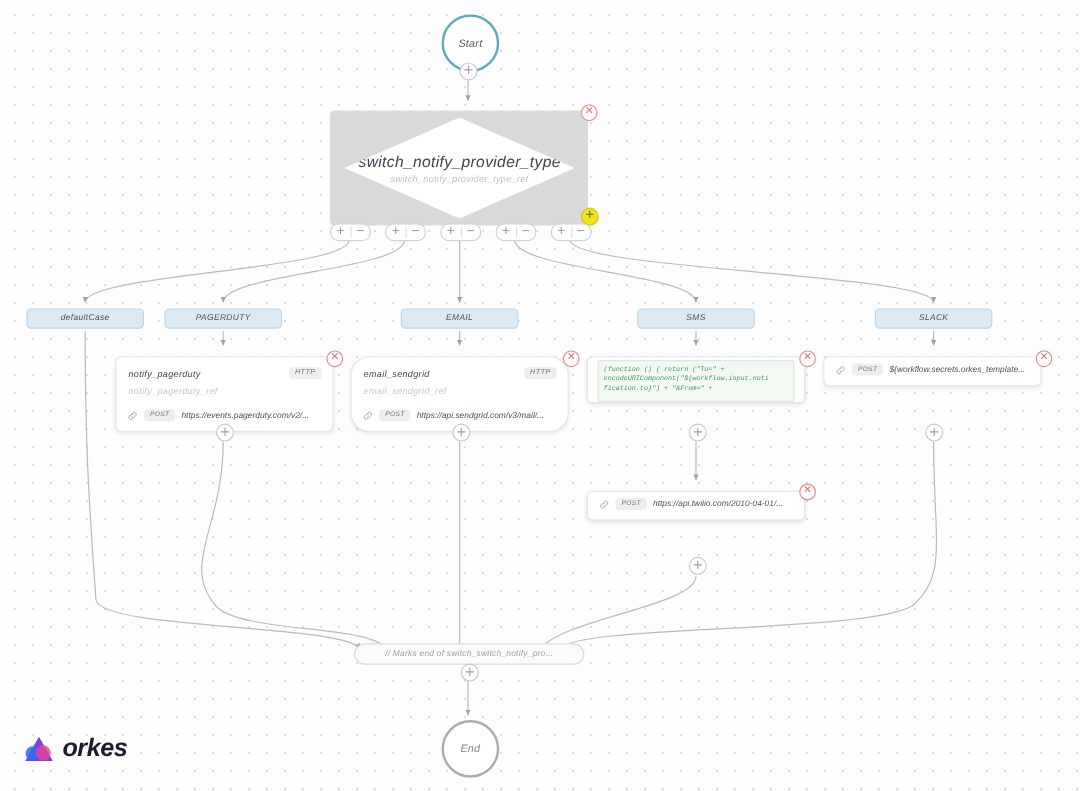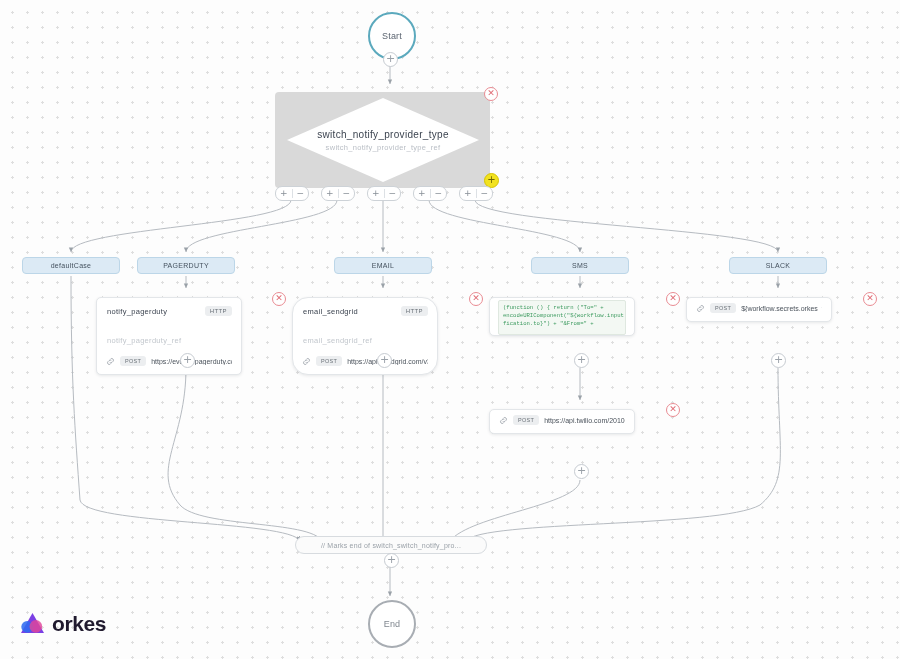--- a/index.html
+++ b/index.html
@@ -8,20 +8,21 @@
     font-family:"Liberation Sans", sans-serif;
     background:#fdfdfd;
     position:relative;
   }
   #canvas{
     position:absolute;inset:0;
     background-color:#fdfdfd;
     background-image:radial-gradient(circle, #dedede 1px, transparent 1.1px);
     background-size:15px 15px;
     background-position:5px 5px;
+    font-style:italic;
   }
   #edges{position:absolute;left:0;top:0;width:900px;height:659px;pointer-events:none;}
 
   .node{position:absolute;box-sizing:border-box;}
 
   
   .terminal{
     width:44px;height:44px;border-radius:50%;
     display:flex;align-items:center;justify-content:center;
     background:#ffffff;font-size:9px;color:#5b6470;letter-spacing:.2px;
@@ -43,21 +44,21 @@
   #switch-container{
     left:275px;top:92px;width:215px;height:96px;
     background:#d9d9d9;border-radius:4px;
   }
   .diamond{
     position:absolute;left:12px;top:6px;width:192px;height:84px;
     background:#ffffff;
     clip-path:polygon(50% 0,100% 50%,50% 100%,0 50%);
     display:flex;flex-direction:column;align-items:center;justify-content:center;
   }
-  .diamond .t1{font-size:10px;color:#3c4450;letter-spacing:.3px;}
+  .diamond .t1{font-size:13px;color:#3c4450;letter-spacing:.3px;}
   .diamond .t2{font-size:7.5px;color:#b9bec5;letter-spacing:.3px;margin-top:3px;}
 
   .close-x{
     position:absolute;width:12px;height:12px;border-radius:50%;
     background:#ffffff;border:1px solid #e98b92;color:#e06c75;
     font-size:9px;line-height:10px;text-align:center;
     font-family:"DejaVu Sans", sans-serif;
   }
   .yellow-plus{
     position:absolute;width:13px;height:13px;border-radius:50%;
@@ -79,27 +80,27 @@
   
   .case{
     height:17px;border-radius:4px;
     background:#dceaf5;border:1px solid #bcd6e8;
     display:flex;align-items:center;justify-content:center;
     font-size:7px;color:#44515e;letter-spacing:.3px;
   }
 
   
   .card{
-    width:146px;background:#ffffff;
+    width:182px;background:#ffffff;
     border:1px solid #e3e6e9;border-radius:5px;
     box-shadow:0 1px 3px rgba(40,50,60,.10);
   }
   .card .head{padding:9px 10px 6px 10px;position:relative;}
   .card .name{font-size:7.5px;color:#3c4450;letter-spacing:.3px;}
-  .card .ref{font-size:7.5px;color:#c2c7cd;letter-spacing:.3px;margin-top:20px;}
+  .card .ref{font-size:7.5px;color:#c2c7cd;letter-spacing:.3px;margin-top:5px;}
   .badge{
     position:absolute;right:9px;top:8px;
     background:#eceef0;border-radius:3px;
     padding:2px 5px;font-size:6px;color:#6b7279;letter-spacing:.4px;
   }
   .card .row{
     display:flex;align-items:center;gap:5px;
     padding:5px 9px 8px 9px;
   }
   .link-icon{width:9px;height:9px;color:#9aa1a8;flex:0 0 auto;}
@@ -120,21 +121,21 @@
 
   
   #comment{
     left:295px;top:536px;width:192px;height:18px;
     border:1px solid #d7dbdf;border-radius:9px;background:#fbfbfb;
     display:flex;align-items:center;justify-content:center;
     font-size:7px;color:#9aa1a8;letter-spacing:.2px;
   }
 
   
-  #logo{left:20px;top:612px;display:flex;align-items:flex-start;gap:7px;}
+  #logo{left:20px;top:612px;display:flex;align-items:flex-end;gap:7px;}
   #logo .word{font-size:21px;color:#201a2e;letter-spacing:-.4px;font-weight:bold;}
 </style>
 </head>
 <body>
 
 <div id="canvas">
 
   <svg id="edges">
     <defs>
       <marker id="arr" markerWidth="6" markerHeight="6" refX="4.6" refY="2.2" orient="auto">

